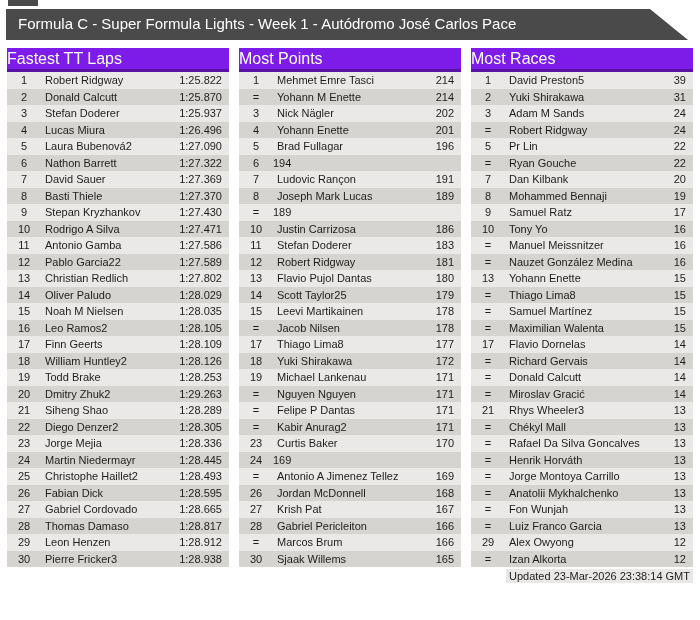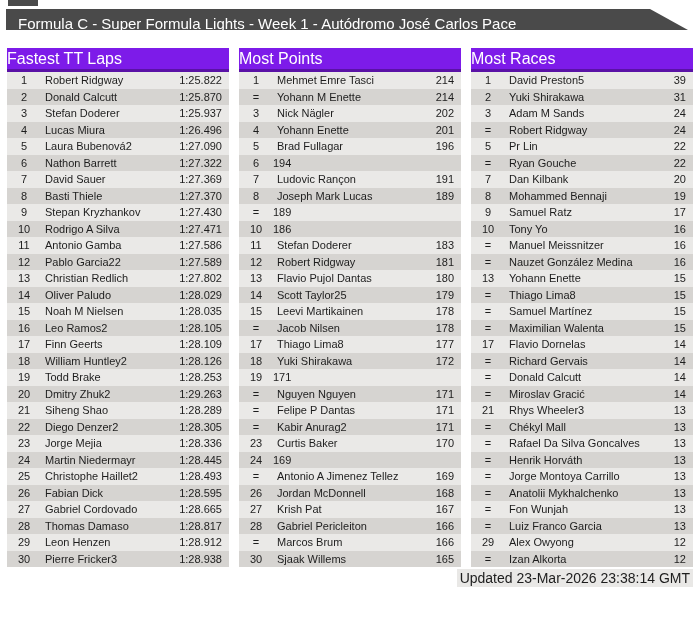--- a/index.html
+++ b/index.html
@@ -18,21 +18,21 @@
     --row-dark:#d6d4d1;
     --text:#1d1d1d;
   }
   .top-tab{
     position:absolute;left:8px;top:0;
     width:30px;height:6px;
     background:var(--dark);
   }
   .banner{
     position:absolute;left:6px;top:9px;
-    width:682px;height:21px;
+    width:682px;height:31px;
     background:var(--dark);
     clip-path:polygon(0 0, calc(100% - 38px) 0, 100% 100%, 0 100%);
     color:#fff;
     font-size:15px;
     line-height:29px;
     padding-left:12px;
     box-sizing:border-box;
     white-space:nowrap;
   }
   .tables{
@@ -77,21 +77,21 @@
   }
   .cell-value{
     flex:0 0 auto;
     padding-right:7px;
     text-align:right;
   }
   .footer{
     position:absolute;
     right:7px;
     top:570px;
-    font-size:14px;
+    font-size:11px;
     color:#1d1d1d;
   }
   .footer span{
     background:#e9e8e6;
     padding:1px 3px;
   }
 </style>
 </head>
 <body>
 
@@ -298,20 +298,21 @@
           <span class="cell-rank">8</span>
           <span class="cell-name">Joseph Mark Lucas</span>
           <span class="cell-value">189</span>
         </div>
         <div class="row odd">
           <span class="cell-rank">=</span>
           <span class="cell-value">189</span>
         </div>
         <div class="row even">
           <span class="cell-rank">10</span>
+          <span class="cell-name">Justin Carrizosa</span>
           <span class="cell-value">186</span>
         </div>
         <div class="row odd">
           <span class="cell-rank">11</span>
           <span class="cell-name">Stefan Doderer</span>
           <span class="cell-value">183</span>
         </div>
         <div class="row even">
           <span class="cell-rank">12</span>
           <span class="cell-name">Robert Ridgway</span>
@@ -342,20 +343,21 @@
           <span class="cell-name">Thiago Lima8</span>
           <span class="cell-value">177</span>
         </div>
         <div class="row even">
           <span class="cell-rank">18</span>
           <span class="cell-name">Yuki Shirakawa</span>
           <span class="cell-value">172</span>
         </div>
         <div class="row odd">
           <span class="cell-rank">19</span>
+          <span class="cell-name">Michael Lankenau</span>
           <span class="cell-value">171</span>
         </div>
         <div class="row even">
           <span class="cell-rank">=</span>
           <span class="cell-name">Nguyen Nguyen</span>
           <span class="cell-value">171</span>
         </div>
         <div class="row odd">
           <span class="cell-rank">=</span>
           <span class="cell-name">Felipe P Dantas</span>

